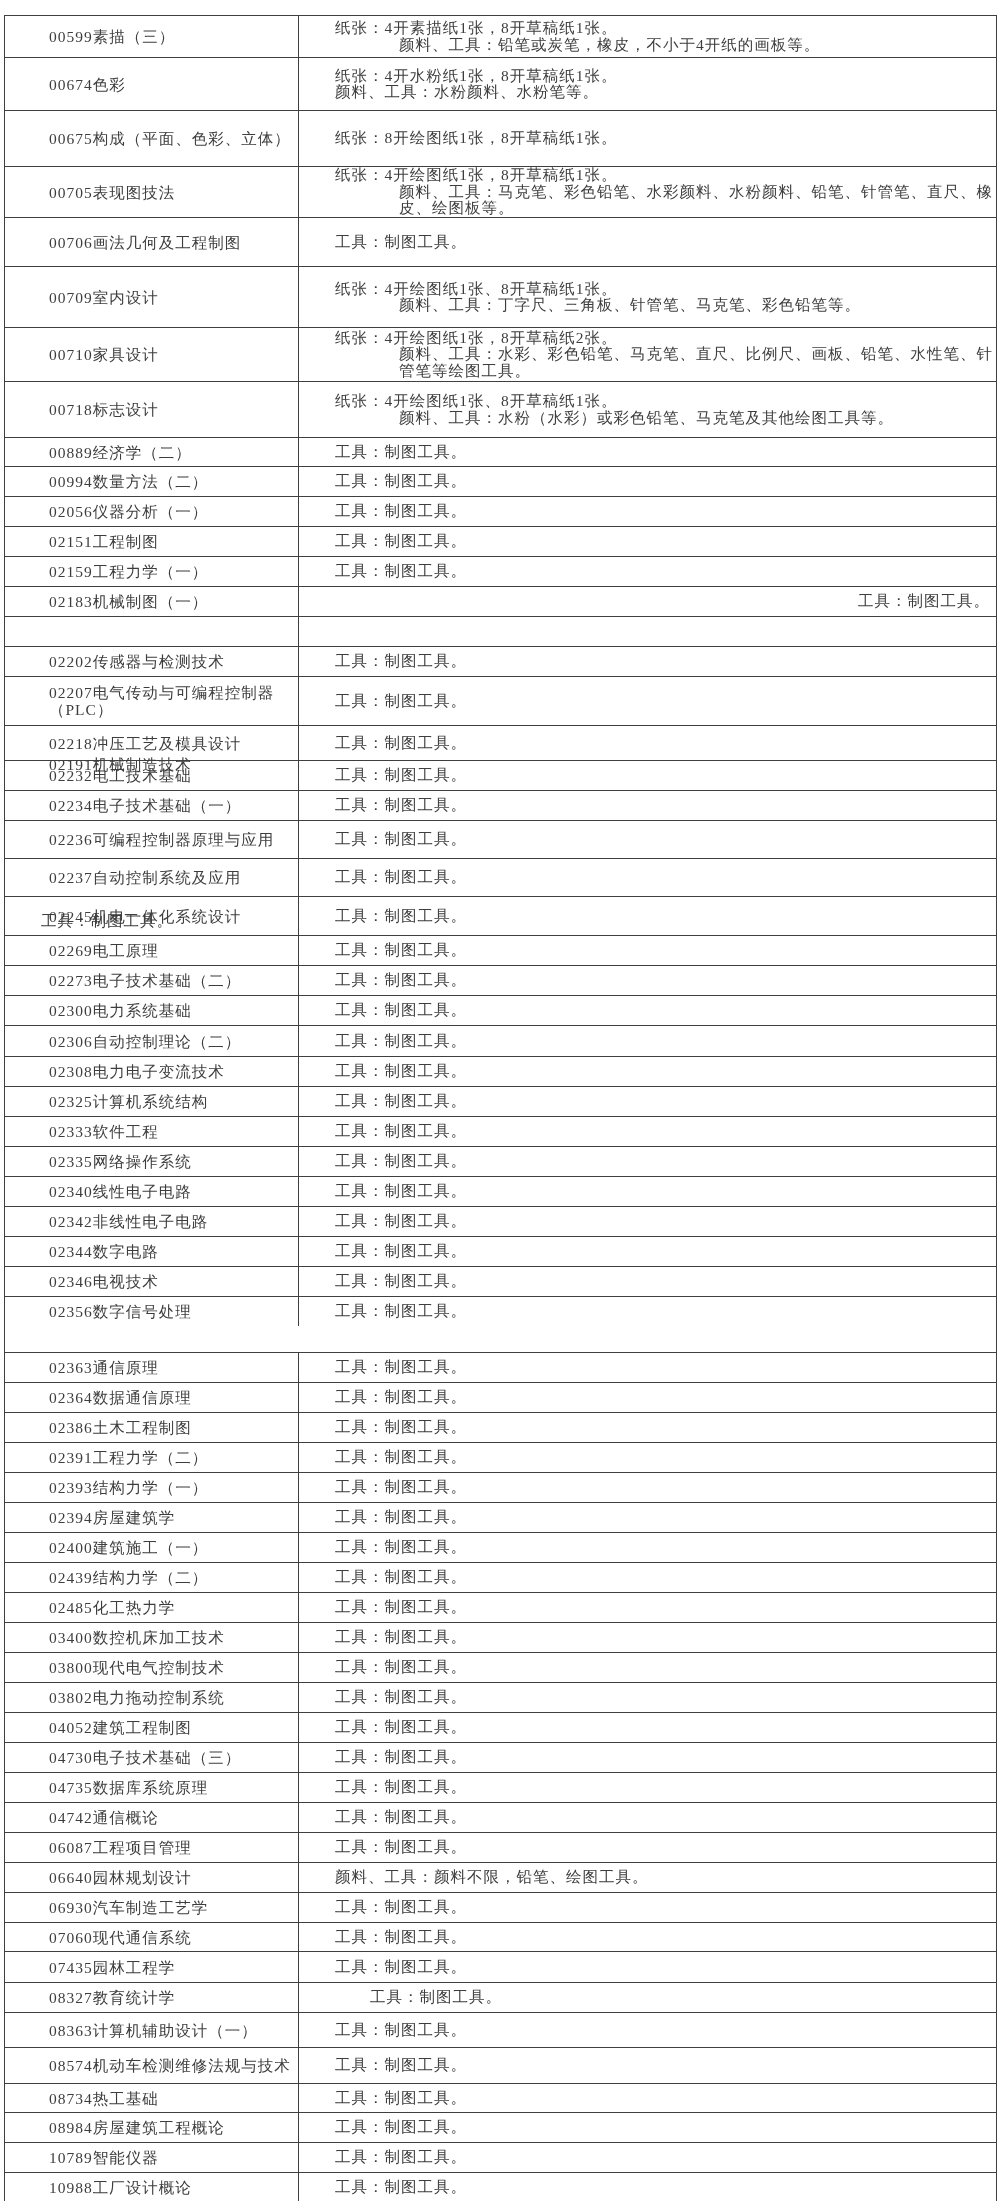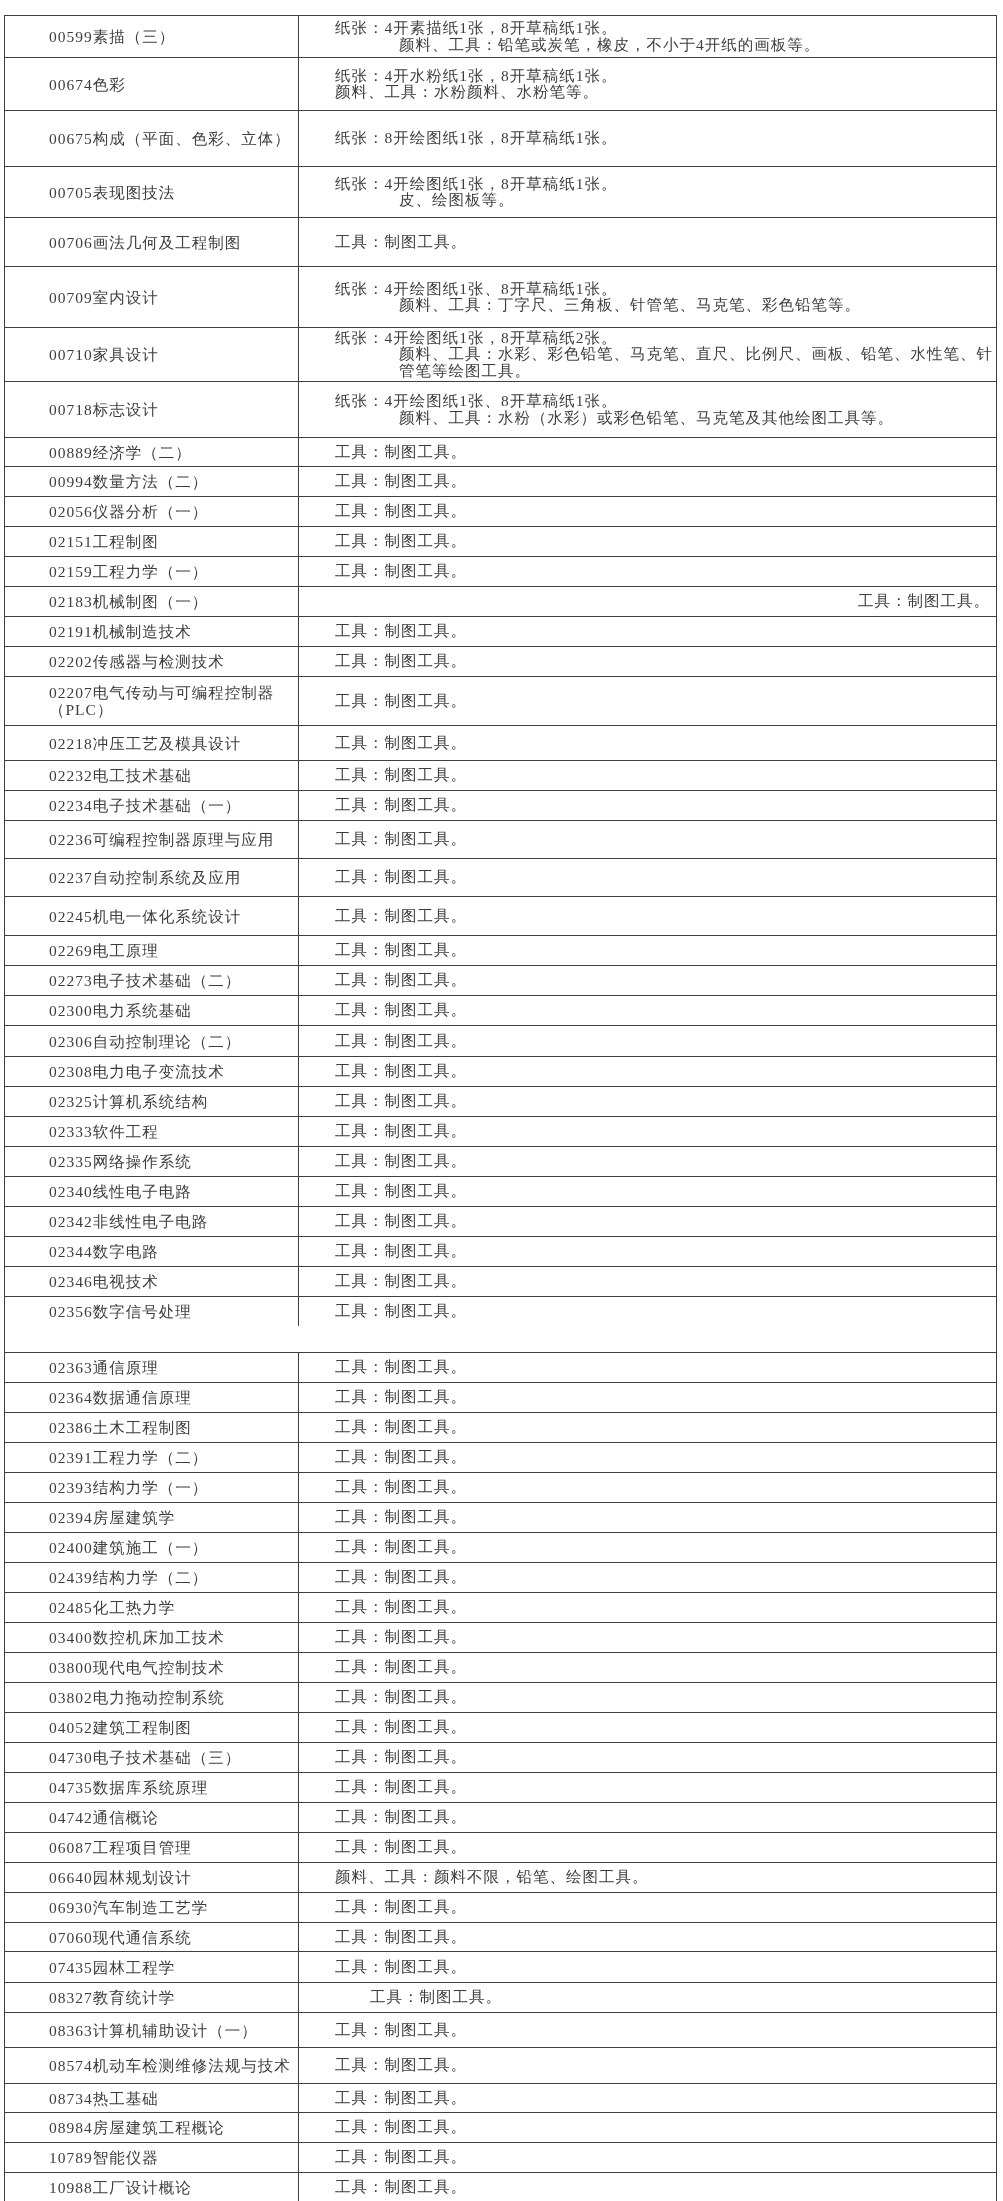--- a/index.html
+++ b/index.html
@@ -78,20 +78,21 @@
       <div class="row" style="height: 56px;">
         <div class="cell-left">00675构成（平面、色彩、立体）</div>
         <div class="cell-right">
           <div class="req-line">纸张：8开绘图纸1张，8开草稿纸1张。</div>
         </div>
       </div>
       <div class="row" style="height: 51px;">
         <div class="cell-left">00705表现图技法</div>
         <div class="cell-right">
           <div class="req-line">纸张：4开绘图纸1张，8开草稿纸1张。</div>
+          <div class="req-line indent">颜料、工具：马克笔、彩色铅笔、水彩颜料、水粉颜料、铅笔、针管笔、直尺、橡</div>
           <div class="req-line indent">皮、绘图板等。</div>
         </div>
       </div>
       <div class="row" style="height: 49px;">
         <div class="cell-left">00706画法几何及工程制图</div>
         <div class="cell-right">
           <div class="req-line">工具：制图工具。</div>
         </div>
       </div>
       <div class="row" style="height: 61px;">
@@ -145,21 +146,21 @@
         <div class="cell-right">
           <div class="req-line">工具：制图工具。</div>
         </div>
       </div>
       <div class="row" style="height: 30px; text-align: right;">
         <div class="cell-left">02183机械制图（一）</div>
         <div class="cell-right">
           <div class="req-line">工具：制图工具。</div>
         </div>
       </div>
-      <div class="row" style="height: 30px;">
+      <div class="row" style="height: 30px; flex-direction: column;">
         <div class="cell-left">02191机械制造技术</div>
         <div class="cell-right">
           <div class="req-line">工具：制图工具。</div>
         </div>
       </div>
       <div class="row" style="height: 30px;">
         <div class="cell-left">02202传感器与检测技术</div>
         <div class="cell-right">
           <div class="req-line">工具：制图工具。</div>
         </div>

